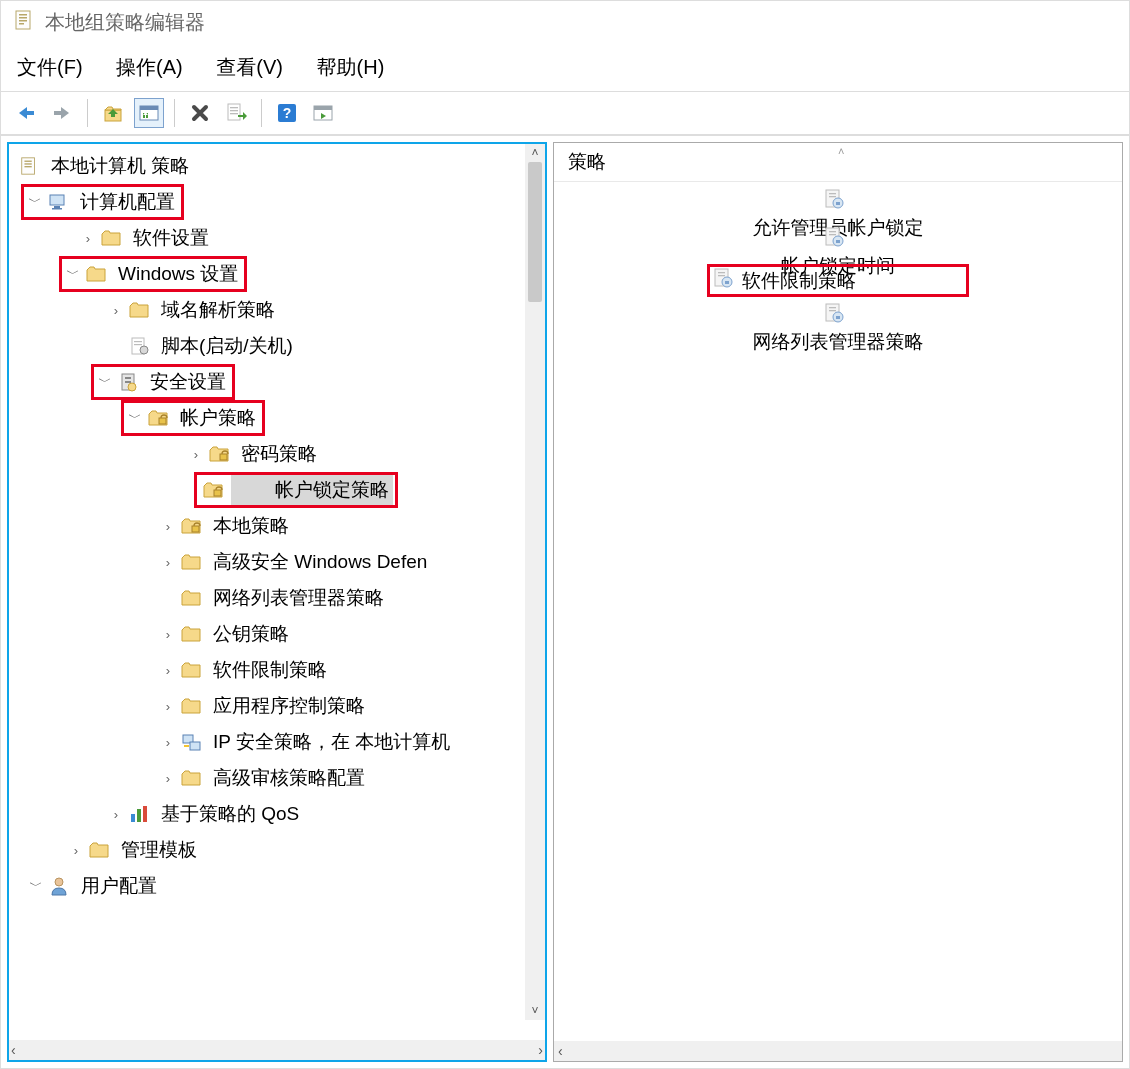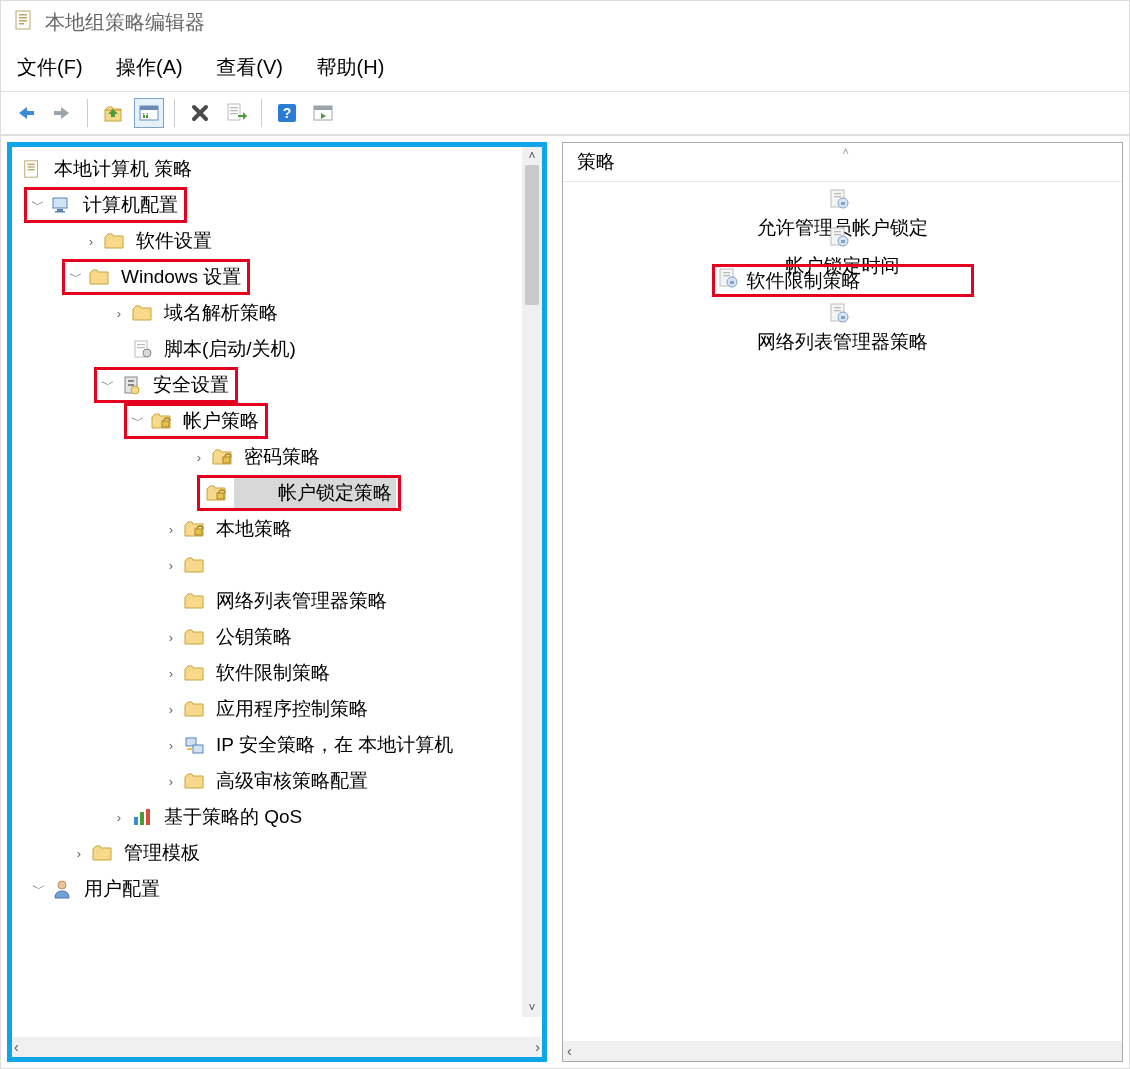--- a/index.html
+++ b/index.html
@@ -34,30 +34,30 @@
       border-bottom: 1px solid #ddd;
       background: #fff;
       gap: 6px;
     }
     .toolbar .sep { width: 1px; height: 28px; background: #ccc; margin: 0 4px; }
     .tb-btn { width: 30px; height: 30px; display: flex; align-items: center; justify-content: center; border: 1px solid transparent; }
     .tb-btn.active { border: 1px solid #7da2ce; background: #e5f1fb; }
     .content { flex: 1; display: flex; border-top: 1px solid #ddd; overflow: hidden; }
     .left-pane {
       width: 540px;
-      border: 5px solid #0ea5e9;
+      border: 2px solid #0ea5e9;
       margin: 6px 3px 6px 6px;
       display: flex; flex-direction: column;
       position: relative;
       background: #fff;
     }
     .right-pane {
       flex: 1;
       border: 1px solid #aaa;
-      margin: 6px 6px 6px 12px;
+      margin: 6px 6px 6px 3px;
       background: #fff;
       display: flex; flex-direction: column;
     }
     .tree { flex: 1; overflow: hidden; padding: 4px 0 0 0; position: relative; }
     .tree-row {
       display: flex; align-items: center;
       height: 36px;
       white-space: nowrap;
       font-size: 19px;
     }
@@ -321,20 +321,21 @@
           <span class="tree-label">本地策略</span>
         </div>
 
         <div class="tree-row" style="padding-left:150px">
           <span class="expander">›</span>
           <span class="tree-icon">
               <svg width="22" height="18" viewBox="0 0 22 18">
                 <path d="M2 5 L5 2 L9 2 L10 4 L20 4 L20 16 L2 16 Z" fill="#f6d98a" stroke="#caa33b"></path>
               </svg>
             </span>
+          <span class="tree-label">高级安全 Windows Defen</span>
         </div>
 
         <div class="tree-row" style="padding-left:168px">
           <span class="tree-icon">
               <svg width="22" height="18" viewBox="0 0 22 18">
                 <path d="M2 5 L5 2 L9 2 L10 4 L20 4 L20 16 L2 16 Z" fill="#f6d98a" stroke="#caa33b"></path>
               </svg>
             </span>
           <span class="tree-label">网络列表管理器策略</span>
         </div>

